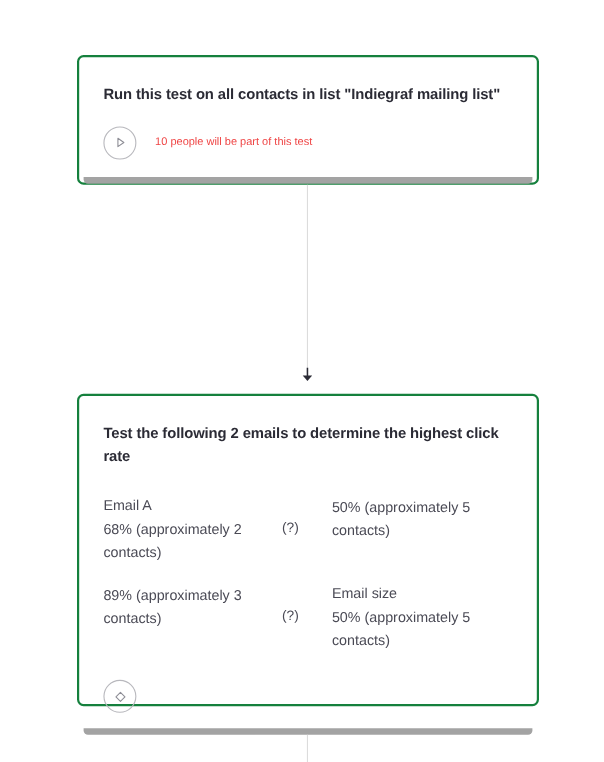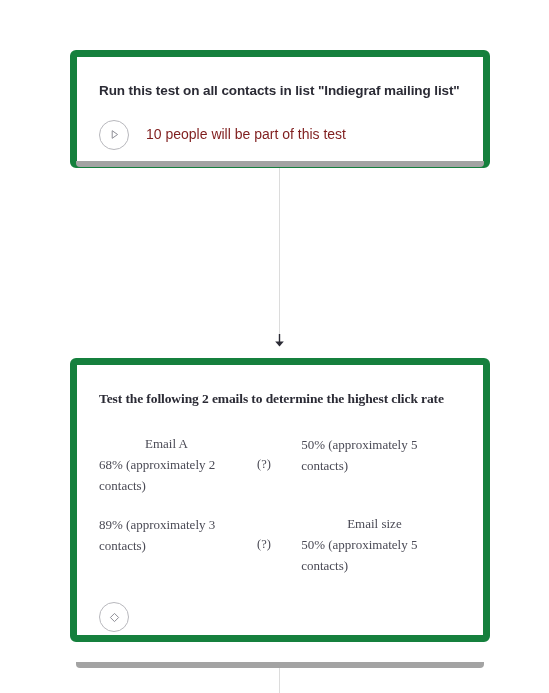--- a/index.html
+++ b/index.html
@@ -40,38 +40,38 @@
   }
   .arrow-head svg { display: block; }
 
   
   .card {
     position: absolute;
     left: 70px;
     width: 420px;
     box-sizing: border-box;
     background: #ffffff;
-    border: 7px solid #15803d;
+    border: 2px solid #15803d;
     border-radius: 6px;
     padding: 24px 22px 22px 22px;
   }
   .card-shadow {
     position: absolute;
     left: 76px;
     width: 408px;
     height: 6px;
     background: #a3a3a3;
     border-bottom-left-radius: 4px;
     border-bottom-right-radius: 4px;
   }
 
   #card-trigger { top: 50px; height: 118px; }
   #shadow-trigger { top: 161px; }
 
-  #card-test { top: 358px; height: 284px; font-family: Liberation Serif, serif; }
+  #card-test { top: 358px; height: 284px; }
   #shadow-test { top: 662px; }
 
   .card-heading {
     margin: 0;
     font-size: 13.5px;
     font-weight: bold;
     color: #2b2b35;
     line-height: 1.55;
     letter-spacing: -0.1px;
   }
@@ -89,22 +89,22 @@
     border: 1px solid #b8b8bd;
     border-radius: 50%;
     display: flex;
     align-items: center;
     justify-content: center;
     box-sizing: border-box;
   }
   .icon-circle svg { display: block; }
   .trigger-text {
     margin-left: 17px;
-    font-size: 14px;
-    color: #7f1d1d;
+    font-size: 10px;
+    color: #ef4444;
     line-height: 1.5;
   }
 
   
   .detail-grid {
     margin-top: 24px;
   }
   .detail-row {
     display: flex;
     margin-bottom: 18px;
@@ -115,21 +115,20 @@
     box-sizing: border-box;
   }
   .detail-col.left  { width: 168px; }
   .detail-col.mid   { width: 47px; padding-top: 20px; }
   .detail-col.right { width: 170px; }
 
   .detail-label {
     font-size: 13px;
     color: #4a4a55;
     line-height: 1.55;
-    margin-left: 46px;
   }
   .detail-value {
     font-size: 13px;
     color: #4a4a55;
     line-height: 1.62;
   }
   .detail-help {
     font-size: 12.5px;
     color: #4a4a55;
     line-height: 1.6;

